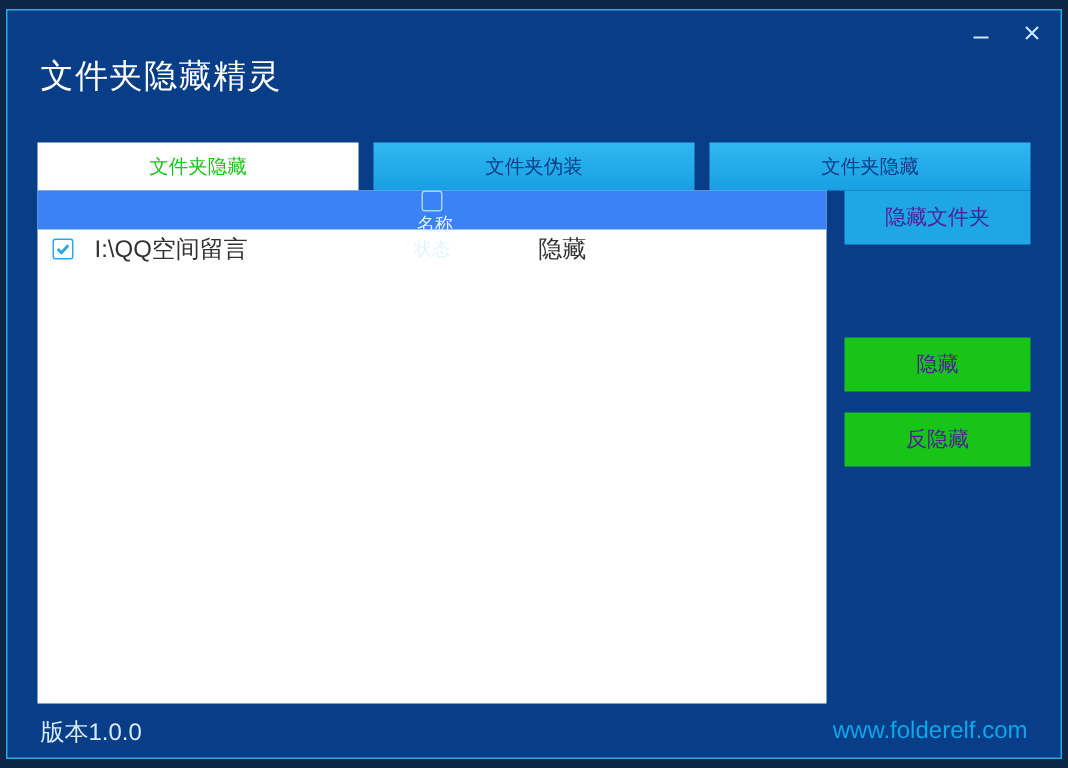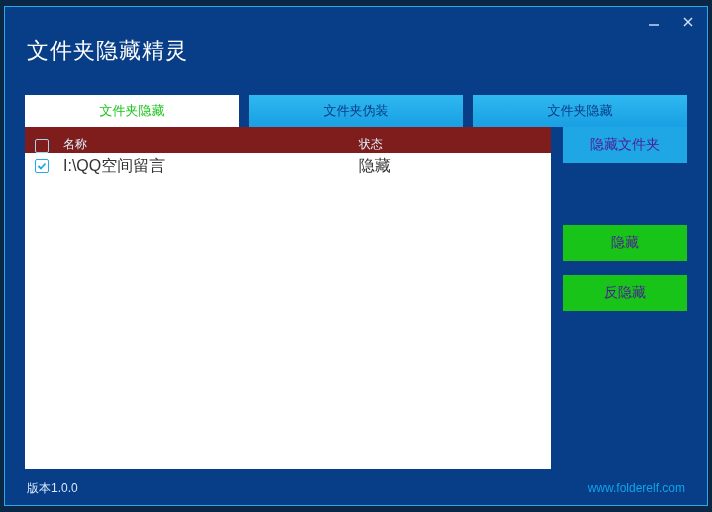--- a/index.html
+++ b/index.html
@@ -30,22 +30,23 @@
     background: #ffffff; color: #18c418; font-weight: 400;
   }
   .content-area {
     display: flex; padding: 0 20px 18px 20px; height: calc(100% - 72px - 32px - 34px);
   }
   .list-panel {
     flex: 1; background: #ffffff; border-top: 0; display: flex; flex-direction: column;
     margin-top: 0;
   }
   .list-header {
-    display: flex; background: #7f1d1d; color: #dff3ff; height: 26px; align-items: flex-end;
+    display: flex; background: #3b82f6; color: #dff3ff; height: 26px; align-items: center;
     font-size: 12px;
+    flex-direction: column;
   }
   .hdr-check { width: 34px; display:flex; align-items:center; justify-content:center;}
   .hdr-name { flex: 2; padding-left: 4px;}
   .hdr-status { flex: 1.3; text-align: left; }
   .list-row {
     display: flex; align-items: center; height: 26px; font-size: 16px; color: #444;
   }
   .cell-check { width: 34px; display:flex; align-items:center; justify-content:center;}
   .cell-name { flex: 2; padding-left: 4px; color: #333; }
   .cell-status { flex: 1.3; color: #333; }
@@ -60,21 +61,21 @@
   }
   .sbtn {
     height: 36px; display:flex; align-items:center; justify-content:center;
     color:#4c1d95; font-size: 14px; cursor:pointer;
     background:#1fa6e4;
   }
   .sbtn.green { background:#18c418; }
   .footer {
     position:absolute; bottom:0; left:0; right:0; height:34px;
     display:flex; align-items:center; justify-content:space-between;
-    padding: 0 22px; color: #d7e9fb; font-size: 12px;
+    padding: 0 22px; color: #d7e9fb; font-size: 16px;
   }
   .footer a { color:#0ea5e9; text-decoration:none; }
 </style>
 </head>
 <body>
 
 <div class="window">
 
   <div class="titlebar">
     <div class="title">文件夹隐藏精灵</div>

